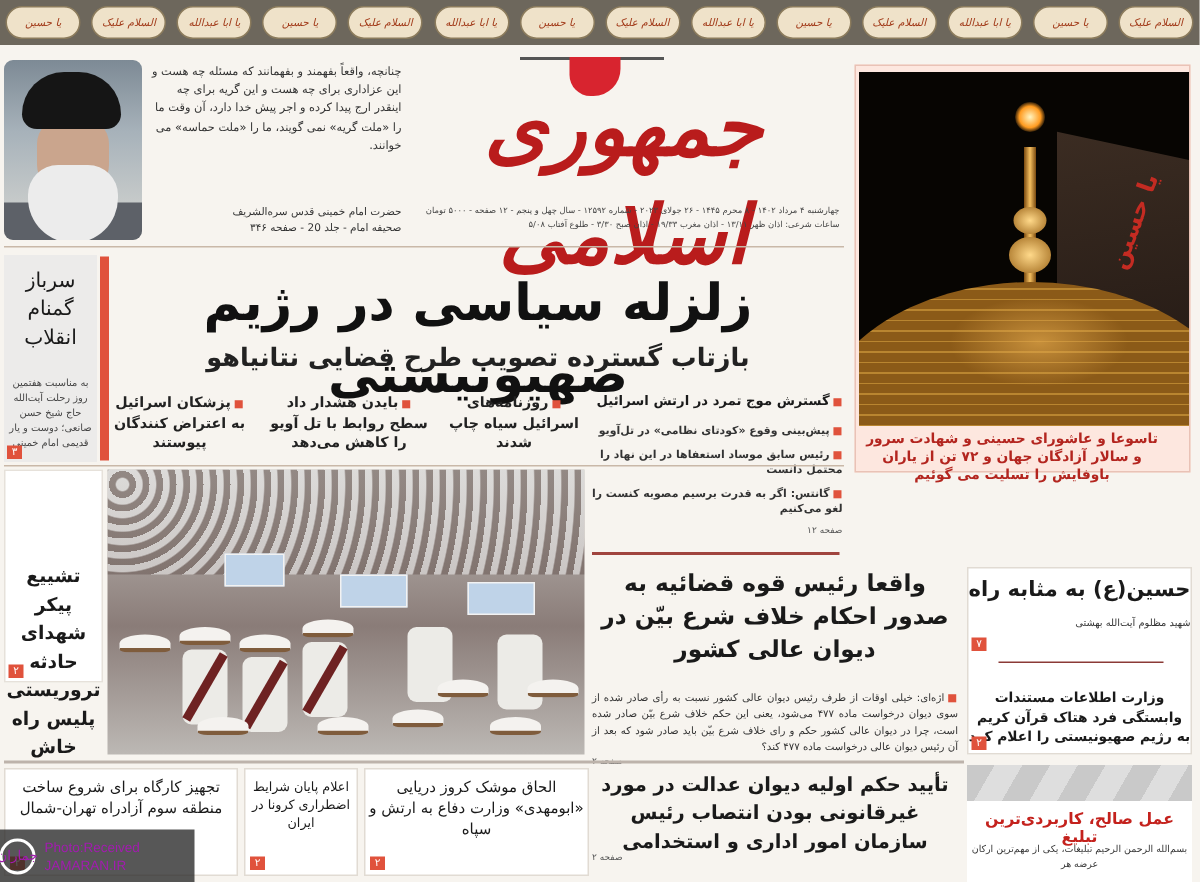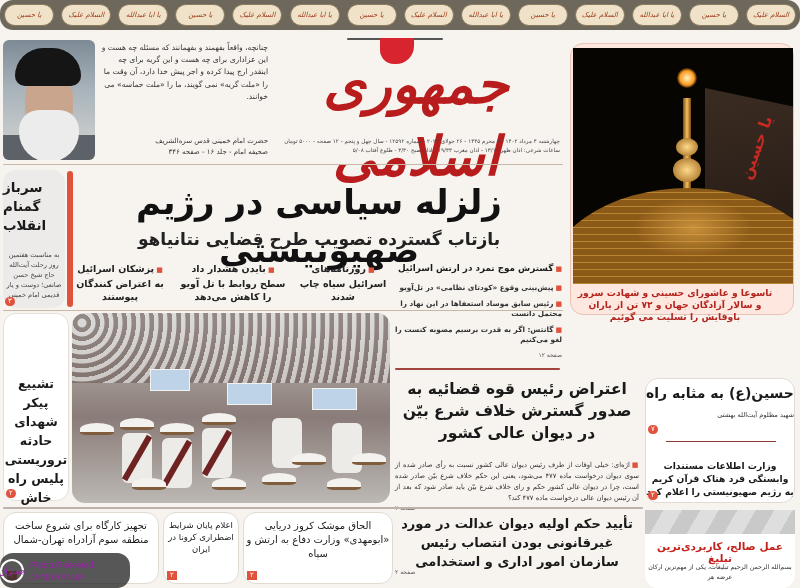--- a/index.html
+++ b/index.html
@@ -1,18 +1,18 @@
 <!DOCTYPE html>
 <html><head>
 <meta charset="utf-8">
 <style>
   * { box-sizing: border-box; margin: 0; padding: 0; }
   html, body { width: 800px; height: 588px; overflow: hidden; background: #f7f4ef; }
   body { position: relative; font-family: "DejaVu Sans", sans-serif; direction: rtl; color: #1a1a1a; }
-  .abs { position: absolute; border-radius: 13px; }
+  .abs { position: absolute; }
 
   
   .banner { left: 0; top: 0; width: 800px; height: 30px; background: #6d675c;
     display: flex; flex-direction: row-reverse; justify-content: space-between; align-items: center; padding: 0 4px; }
   .banner .cart { width: 50px; height: 22px; background: #efe2c9; border-radius: 11px; border: 1px solid #8b7b5c;
     font-size: 7px; color: #a23b1a; display:flex; align-items:center; justify-content:center; overflow:hidden; white-space:nowrap; font-style: italic; }
 
   .divider { background: #c9b8a8; }
 
   
@@ -40,21 +40,21 @@
   .dome-shine { position:absolute; left: 60px; top: 150px; width: 120px; height: 60px; border-radius:50%; background: radial-gradient(#e0a64a,transparent 70%); opacity:.7; }
   .finial { position:absolute; left: 110px; top: 50px; width: 8px; height: 120px; background: linear-gradient(90deg,#7a4a10,#f5c060,#7a4a10); }
   .orb { position:absolute; width: 22px; height: 18px; border-radius: 50%; background: radial-gradient(#ffd98a,#9b6418); }
   .glow { position:absolute; left: 104px; top: 20px; width: 20px; height: 20px; border-radius: 50%; background: radial-gradient(#fff4c0,#ff9b20 50%,transparent 75%); }
   .flag { position:absolute; left: 132px; top: 50px; width: 95px; height: 150px; background: linear-gradient(160deg,#3b2c22,#231914); transform: skewY(12deg); }
   .flag-text { position:absolute; left: 150px; top: 90px; font-size: 16px; color: #c42b22; font-weight: bold; transform: rotate(-70deg); white-space: nowrap; }
   .hero-cap { position:absolute; left: 4px; top: 243px; width: 200px; font-size: 9.2px; font-weight: bold; line-height: 12px; color: #b3251f; text-align: center; }
 
   
   .kicker-left { left: 3px; top: 170px; width: 62px; height: 138px; background: #ecebea; }
-  .kicker-left .ttl { position:absolute; top: 8px; width: 62px; font-size: 13.5px; font-weight: bold; line-height: 19px; text-align: left; }
+  .kicker-left .ttl { position:absolute; top: 8px; width: 62px; font-size: 13.5px; font-weight: normal; line-height: 19px; text-align: center; }
   .kicker-left .sub { position:absolute; top: 80px; width: 62px; font-size: 6.6px; line-height: 10px; text-align: center; color: #444; padding: 0 2px; }
   .redbar { left: 67px; top: 171px; width: 6px; height: 136px; background: #e0523c; }
   .badge { font-size: 7px; color: #fff; background: #e0523c; width: 10px; height: 9px; line-height: 9px; text-align: center; }
 
   .headline { left: 76px; top: 178px; width: 486px; text-align: center; font-size: 34px; font-weight: bold; line-height: 48px; letter-spacing: -0.5px; color: #111; }
   .subhead { left: 76px; top: 226px; width: 486px; text-align: center; font-size: 17px; font-weight: bold; line-height: 26px; color: #222; }
 
   .bullet { color:#e0523c; font-size:7px; margin-left:2px; }
   .briefs-mid { top: 262px; font-size: 9.5px; font-weight: bold; line-height: 13px; text-align: center; color: #222; }
 
@@ -66,21 +66,21 @@
   
   .photo { left: 72px; top: 313px; width: 318px; height: 190px; overflow: hidden;
     background: linear-gradient(180deg,#c6c3bf 0%,#a59c98 30%,#8a7c78 55%,#bcb8b4 100%); }
   .photo .crowd { position:absolute; left:0; top:0; width:318px; height:70px;
     background: repeating-radial-gradient(circle at 10px 10px,#efefef 0 4px,#6a5a55 5px 9px); opacity:.55; }
   .photo .coffin { position:absolute; height: 22px; background: #bfd3e8; border: 1px solid #f2f2f2; }
   .photo .cap { position:absolute; width: 34px; height: 12px; background:#f4f2ef; border-radius: 50% 50% 20% 20%; border-bottom: 3px solid #7f5c3c; }
   .photo .uniform { position:absolute; width: 30px; height: 50px; background: #ecebe7; border-radius: 6px; }
   .photo .sash { position:absolute; width: 6px; height: 50px; background: #6e2222; transform: rotate(30deg); }
 
-  .kicker-left2 { left: 3px; top: 313px; width: 66px; height: 188px; background: #fff; border: 1px solid #e6e1da; }
+  .kicker-left2 { left: 3px; top: 313px; width: 66px; height: 142px; background: #fff; border: 1px solid #e6e1da; }
   .kicker-left2 .ttl { position:absolute; top: 60px; width: 64px; font-size: 12.5px; font-weight: bold; line-height: 19px; text-align: center; }
 
   
   .story { left: 395px; top: 378px; width: 244px; }
   .story .ttl { font-size: 15.5px; font-weight: bold; line-height: 22px; text-align: center; }
   .story .body { margin-top: 16px; font-size: 6.8px; line-height: 11px; text-align: justify; color: #333; }
 
   .right-col { left: 645px; top: 378px; width: 150px; height: 125px; background: #fff; border: 1px solid #e1dbd3; }
   .right-col .ttl { position:absolute; top: 6px; width: 148px; font-size: 14px; font-weight: bold; text-align: center; }
   .right-col .sub { position:absolute; top: 32px; width: 148px; font-size: 6.6px; text-align: right; color: #333; }
@@ -123,21 +123,21 @@
 
 <div class="abs portrait">
   <div class="robe"></div>
   <div class="face"></div>
   <div class="beard"></div>
   <div class="turban"></div>
 </div>
 <div class="abs quote">چنانچه، واقعاً بفهمند و بفهمانند که مسئله چه هست و این عزاداری برای چه هست و این گریه برای چه اینقدر ارج پیدا کرده و اجر پیش خدا دارد، آن وقت ما را «ملت گریه» نمی گویند، ما را «ملت حماسه» می خوانند.</div>
 <div class="abs quote-src">
   <div>حضرت امام خمینی قدس سره‌الشریف</div>
-  <div>صحیفه امام - جلد ۱۶ - صفحه ۳۴۶</div>
+  <div>صحیفه امام - جلد 20 - صفحه ۳۴۶</div>
 </div>
 
 <div class="abs mast-line"></div>
 <div class="abs mast-blob"></div>
 <div class="abs masthead">جمهوری اسلامی</div>
 <div class="abs dateline">
   <div>چهارشنبه ۴ مرداد ۱۴۰۲ - ۸ محرم ۱۴۴۵ - ۲۶ جولای ۲۰۲۳ - شماره ۱۲۵۹۲ - سال چهل و پنجم - ۱۲ صفحه - ۵۰۰۰ تومان</div>
   <div>ساعات شرعی: اذان ظهر ۱۳/۱۱ - اذان مغرب ۱۹/۳۳ - اذان صبح ۳/۳۰ - طلوع آفتاب ۵/۰۸</div>
 </div>
 <div class="abs divider" style="left:3px;top:164px;width:560px;height:1px;"></div>
@@ -210,21 +210,21 @@
   <div class="cap" style="left:130px;top:100px;"></div>
   <div class="cap" style="left:220px;top:140px;"></div>
   <div class="cap" style="left:280px;top:140px;"></div>
   <div class="cap" style="left:60px;top:165px;"></div>
   <div class="cap" style="left:140px;top:165px;"></div>
   <div class="cap" style="left:190px;top:160px;"></div>
   <div class="cap" style="left:255px;top:165px;"></div>
 </div>
 
 <div class="abs story">
-  <div class="ttl">اعتراض رئیس قوه قضائیه به صدور گسترش خلاف شرع بیّن در دیوان عالی کشور</div>
+  <div class="ttl">واقعا رئیس قوه قضائیه به صدور احکام خلاف شرع بیّن در دیوان عالی کشور</div>
   <div class="body"><span class="bullet">■</span><span>اژه‌ای: خیلی اوقات از طرف رئیس دیوان عالی کشور نسبت به رأی صادر شده از سوی دیوان درخواست ماده ۴۷۷ می‌شود، یعنی این حکم خلاف شرع بیّن صادر شده است، چرا در دیوان عالی کشور حکم و رای خلاف شرع بیّن باید صادر شود که بعد از آن رئیس دیوان عالی درخواست ماده ۴۷۷ کند؟</span></div>
   <div class="pageref" style="text-align:left;">صفحه ۲</div>
 </div>
 
 <div class="abs right-col">
   <div class="ttl">حسین(ع) به مثابه راه</div>
   <div class="sub">شهید مظلوم آیت‌الله بهشتی</div>
   <div class="badge abs" style="left:2px;top:46px;">۷</div>
   <div class="sep"></div>
   <div class="b2">وزارت اطلاعات مستندات وابستگی فرد هتاک قرآن کریم به رژیم صهیونیستی را اعلام کرد</div>

